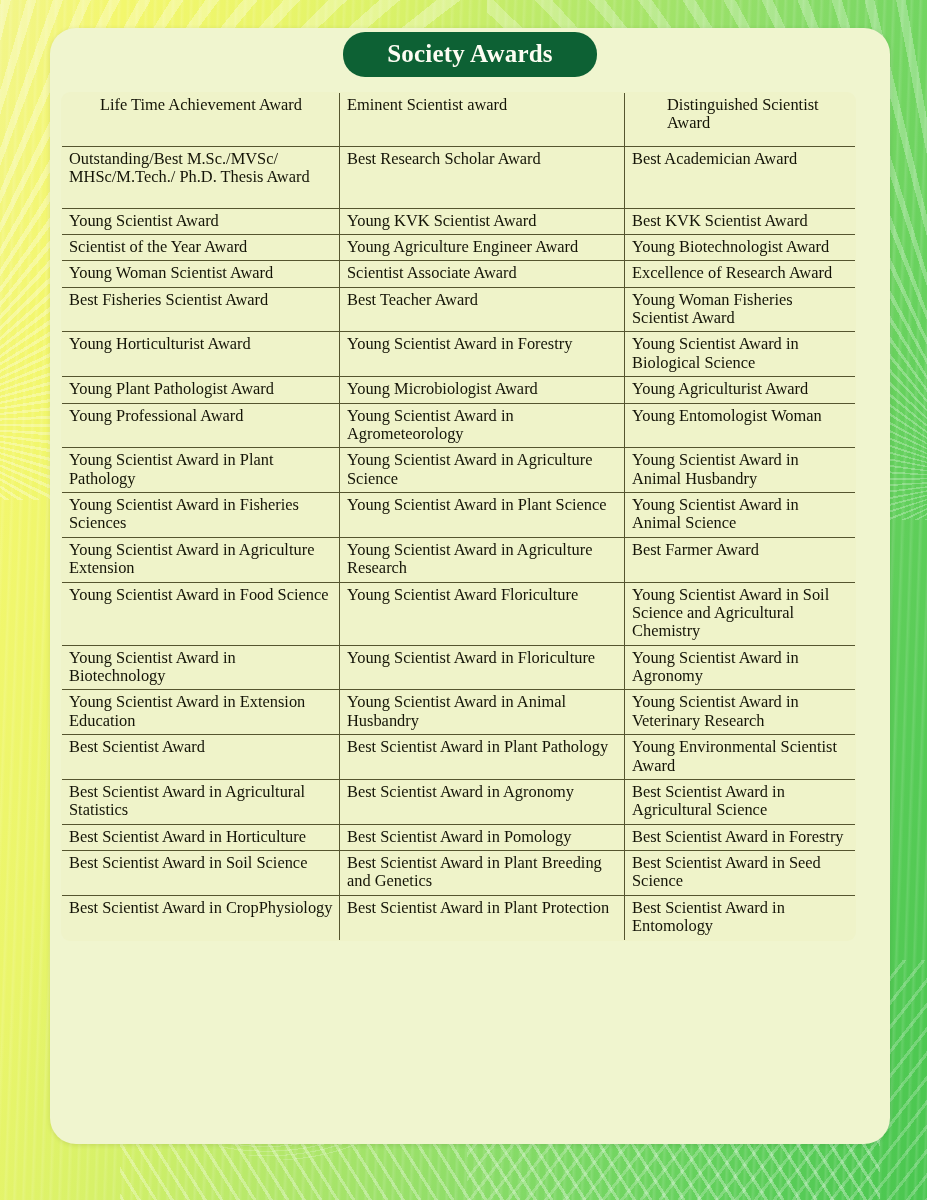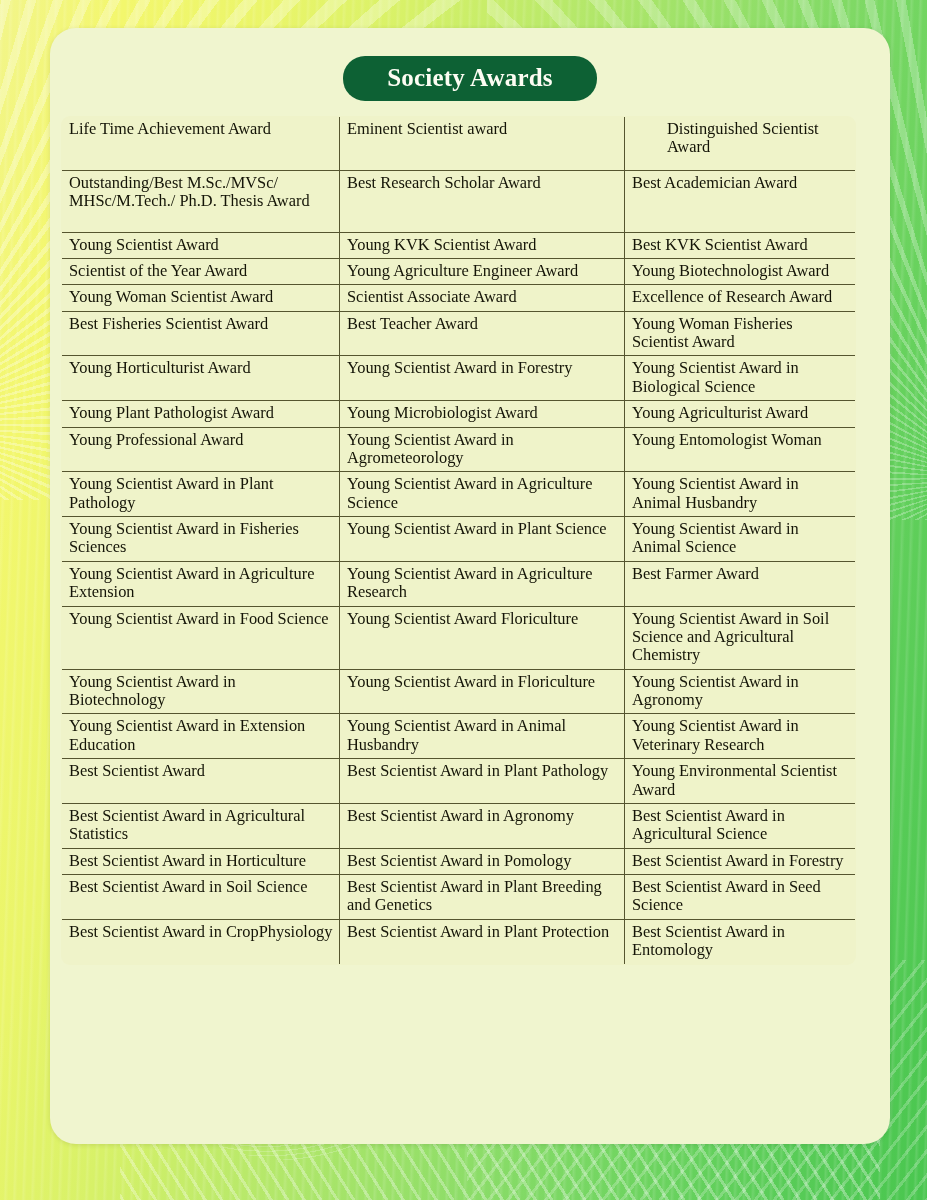--- a/index.html
+++ b/index.html
@@ -96,21 +96,21 @@
     width: 840px; height: 1116px;
     background: #f0f5cf;
     border-radius: 26px;
     box-shadow: 0 1px 5px rgba(0,0,0,0.10);
     overflow: hidden;
   }
 
   
   #title-wrap {
     display: flex; justify-content: center;
-    padding-top: 28px;
+    padding-top: 4px;
   }
   #title-pill {
     background: #0d6134;
     color: #fdfdf3;
     border-radius: 22px;
     padding: 8px 44px 9px 44px;
     font-size: 25px;
     font-weight: bold;
     letter-spacing: .2px;
     line-height: 1.1;
@@ -138,21 +138,21 @@
     vertical-align: top;
     color: #141407;
     background: #eff3c9;
     word-wrap: break-word;
   }
   table#awards-table col.c1 { width: 278px; }
   table#awards-table col.c2 { width: 285px; }
   table#awards-table col.c3 { width: 231px; }
 
   
-  table#awards-table tr:first-child td:first-child { border-top-left-radius: 8px; }
+  table#awards-table tr:first-child td:first-child { border-top-left-radius: 8px; text-align: center; }
   table#awards-table tr:first-child td:last-child  { border-top-right-radius: 8px; padding-left: 42px; }
   table#awards-table tr:last-child  td:first-child { border-bottom-left-radius: 8px; }
   table#awards-table tr:last-child  td:last-child  { border-bottom-right-radius: 8px; }
 
   
   tr.tall td { height: 54px; }
   tr.xtall td { height: 62px; }
 </style>
 </head>
 <body>

